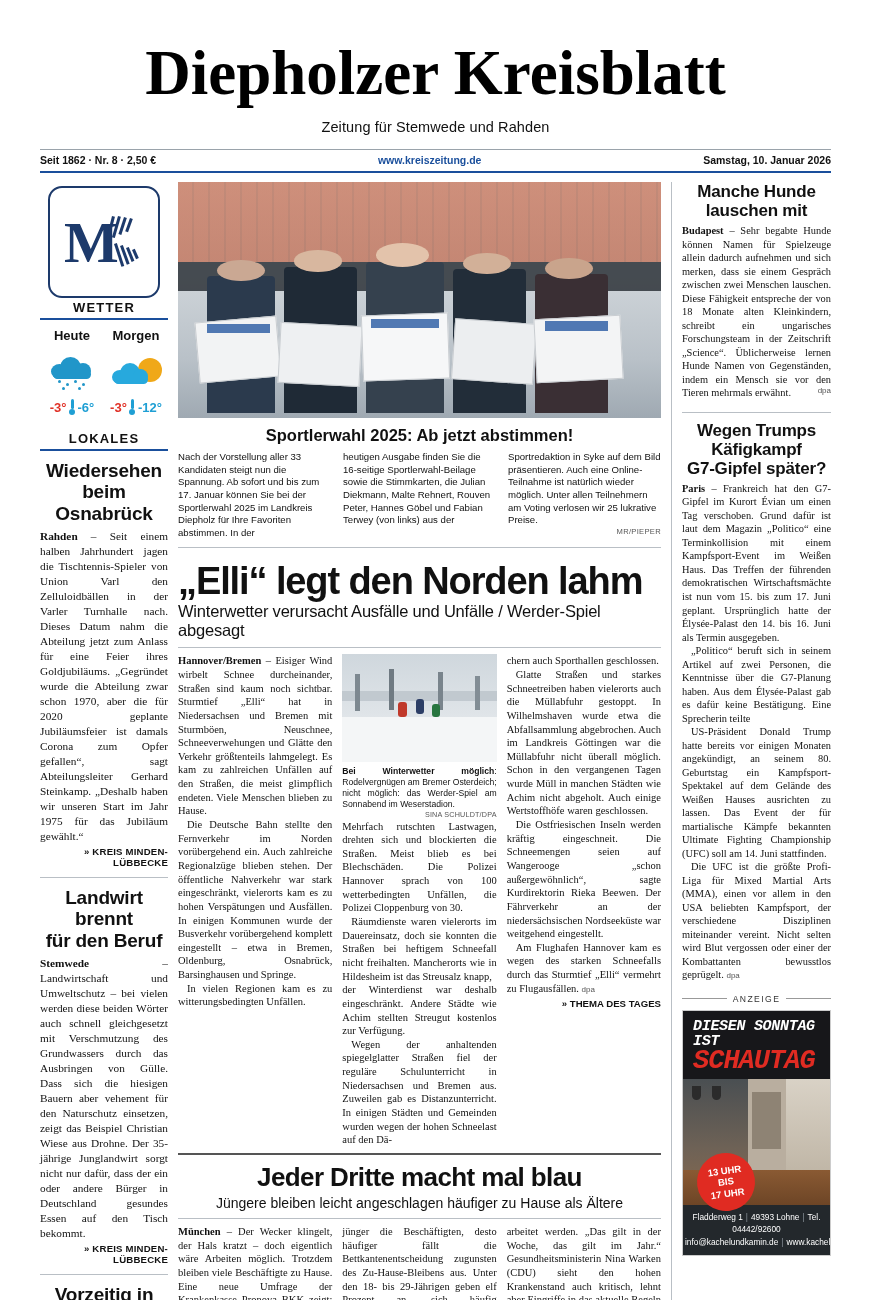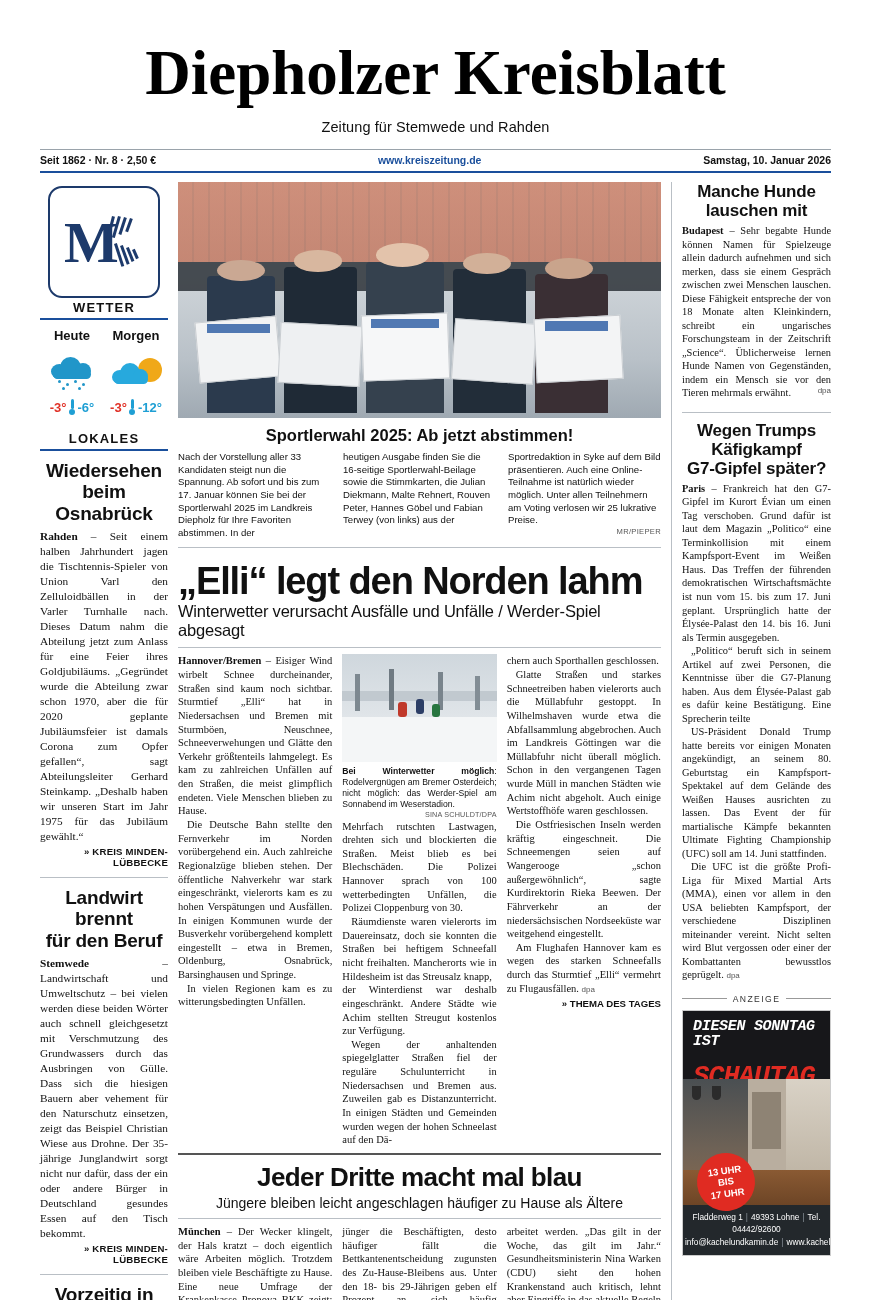--- a/index.html
+++ b/index.html
@@ -130,21 +130,21 @@
   .dpa { font-size:8px; color:#555; float:right; font-family:"Liberation Sans",sans-serif; }
   .thema { text-align:right; font-size:9.6px; font-weight:700; margin-top:3px; }
 
   .anzeige { display:flex; align-items:center; gap:6px; margin:12px 0 6px 0;
              font-size:8.6px; letter-spacing:1.4px; color:#333; }
   .anzeige .ln { flex:1; border-top:1px solid #999; }
   .ad { width:100%; border:1px solid #ccc; position:relative; overflow:hidden; background:#1b1b1b; }
   .ad-top { height:68px; background:#17171a; position:relative; display:flex; }
   .ad-left { flex:1; padding:8px 0 0 10px;font-family:Liberation Mono, monospace; }
   .ad-l1 { color:#fff; font-size:15px; font-weight:700; letter-spacing:-.3px; line-height:1; font-style:italic; }
-  .ad-l2 { color:#e02b22; font-size:27px; font-weight:700; letter-spacing:-1px; line-height:.95; font-style:italic; margin-top:16px; }
+  .ad-l2 { color:#e02b22; font-size:27px; font-weight:700; letter-spacing:-1px; line-height:.95; font-style:italic; margin-top:0; }
   .ad-photo { height:126px; position:relative;
               background:linear-gradient(135deg,#6d5c50 0%, #8a7566 35%, #a98f7a 60%, #5c4a3e 100%); }
   .ad-badge { position:absolute; left:14px; bottom:-6px; width:58px; height:58px; border-radius:50%;
               background:#e02b22; color:#fff; font-size:9.5px; font-weight:700; text-align:center;
               display:flex; flex-direction:column; justify-content:center; line-height:1.22;
               transform:rotate(-8deg); }
   .ad-foot { background:#23282c; color:#fff; text-align:center; padding:6px 2px 7px 2px;
              font-size:8.3px; line-height:1.5; }
   .ad-foot .sep { color:#8b949b; padding:0 3px; }
 </style>

